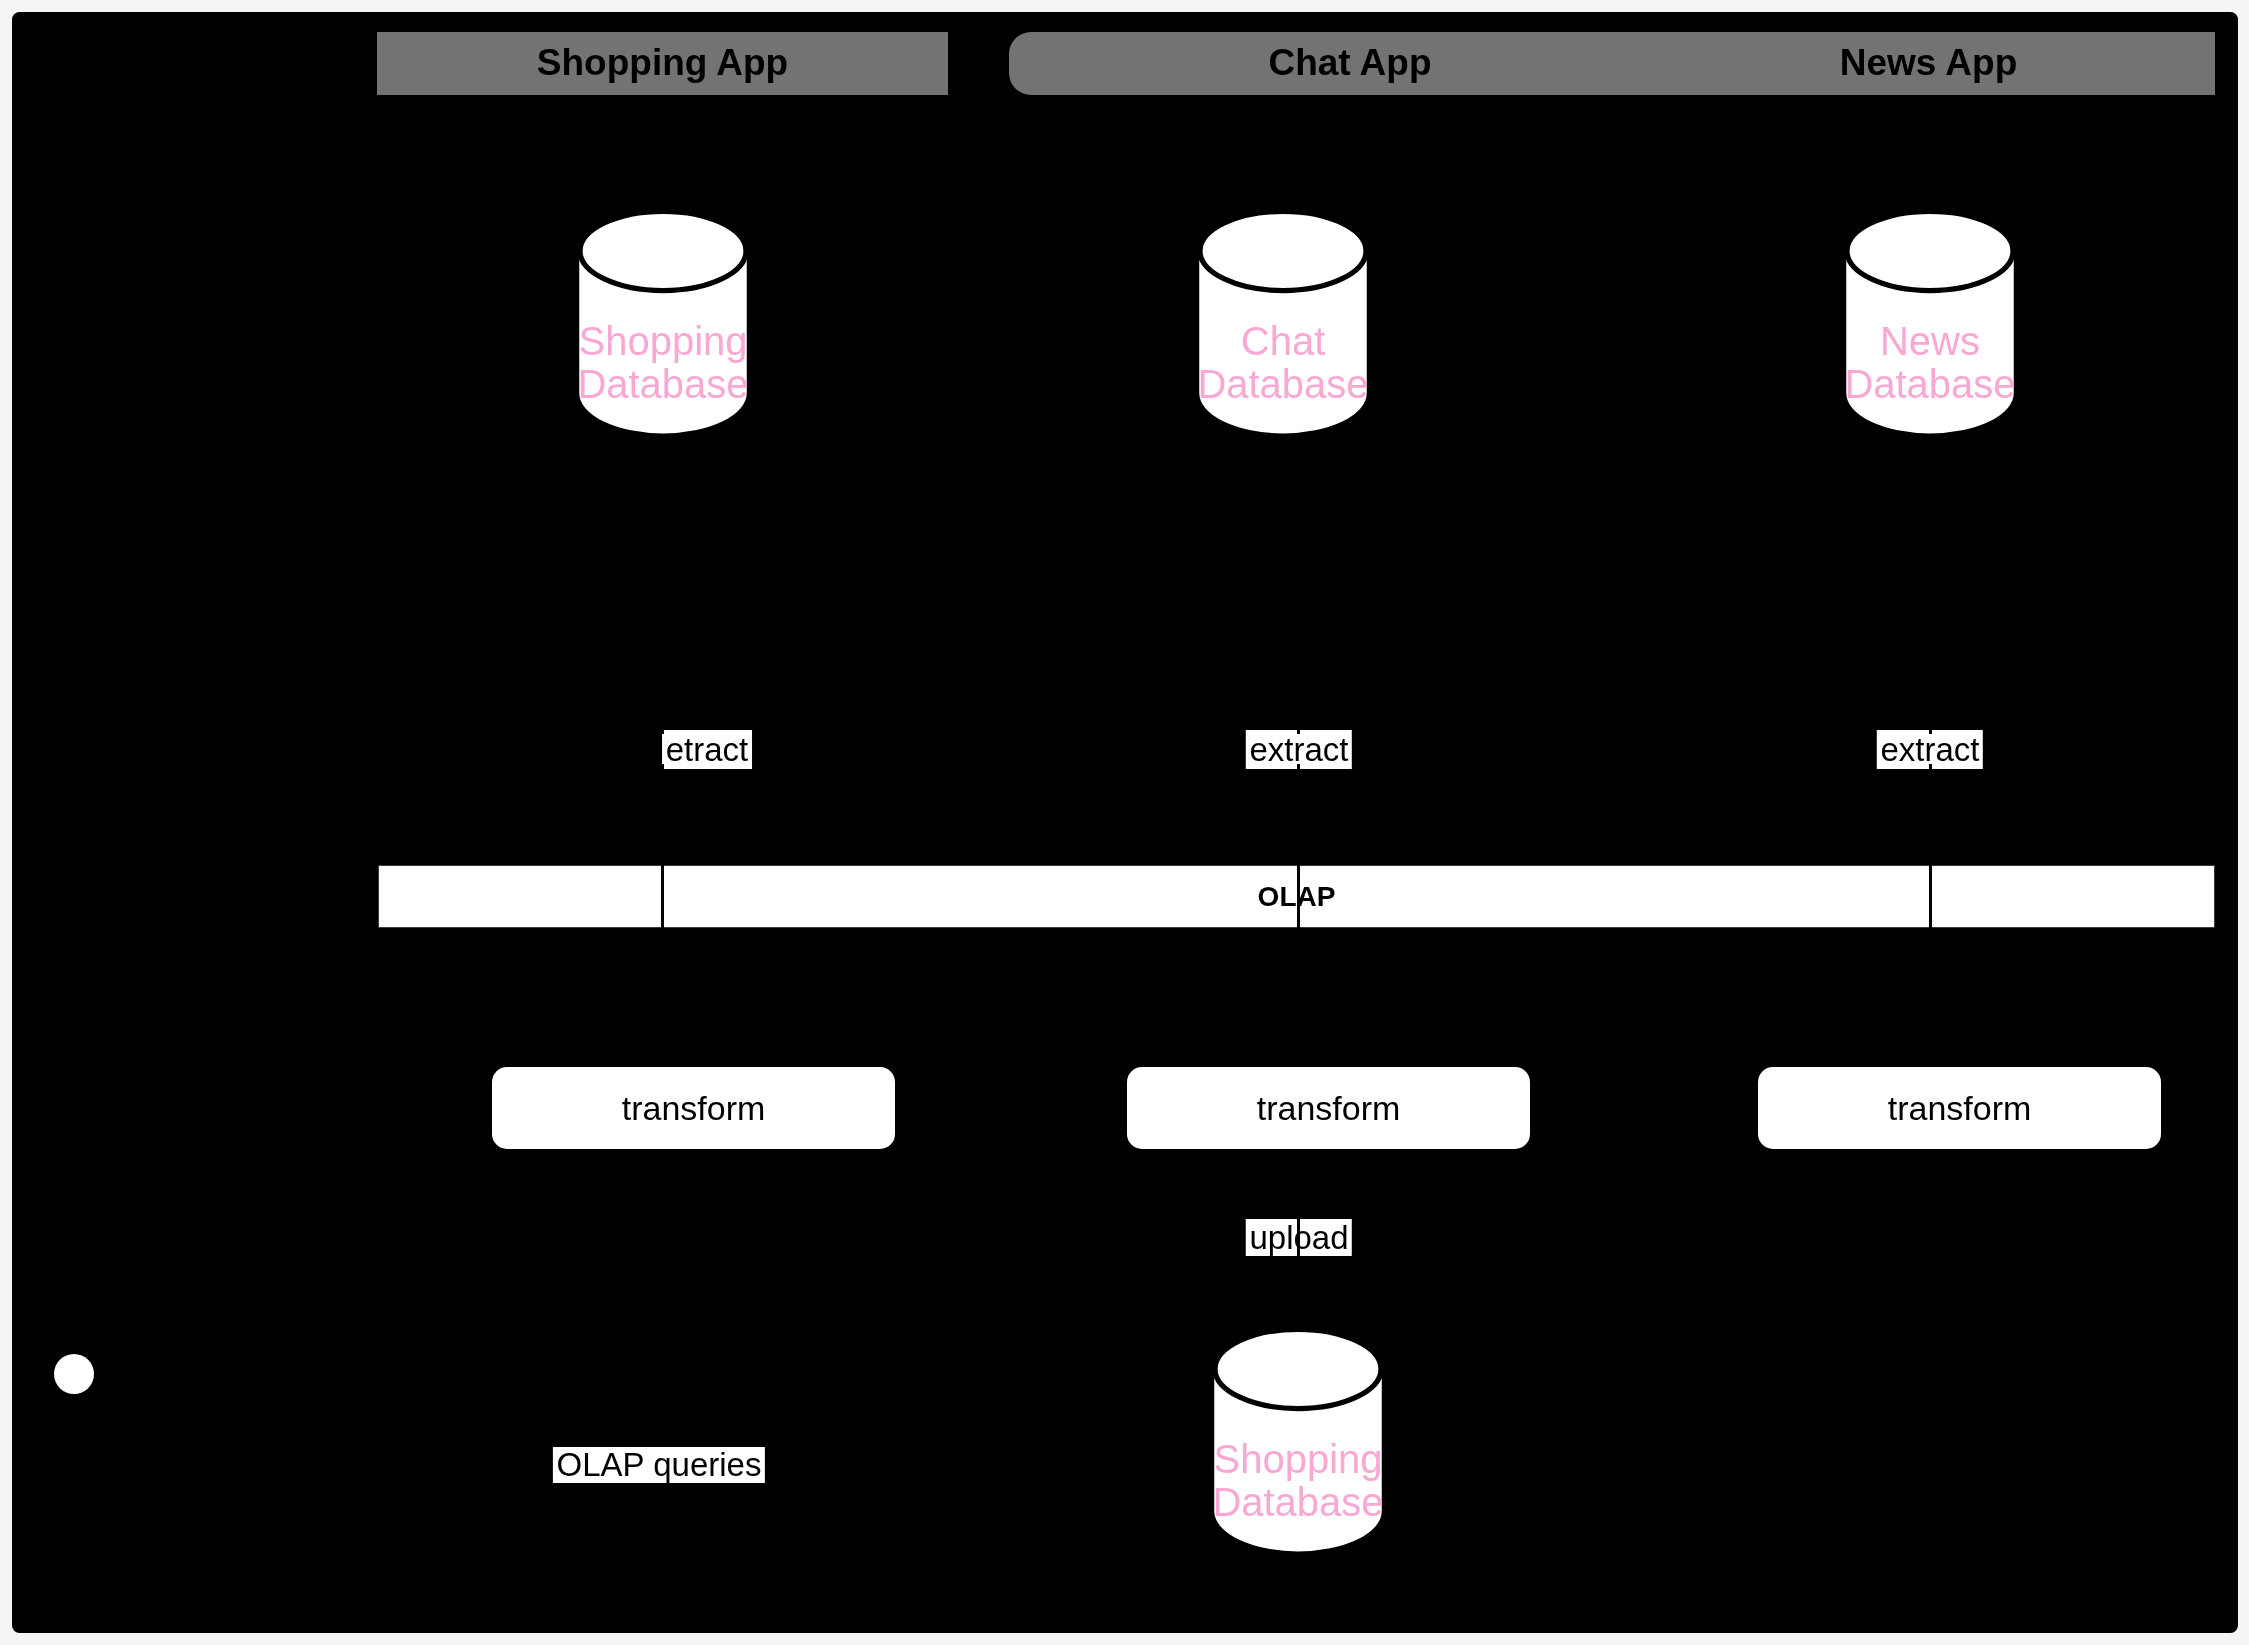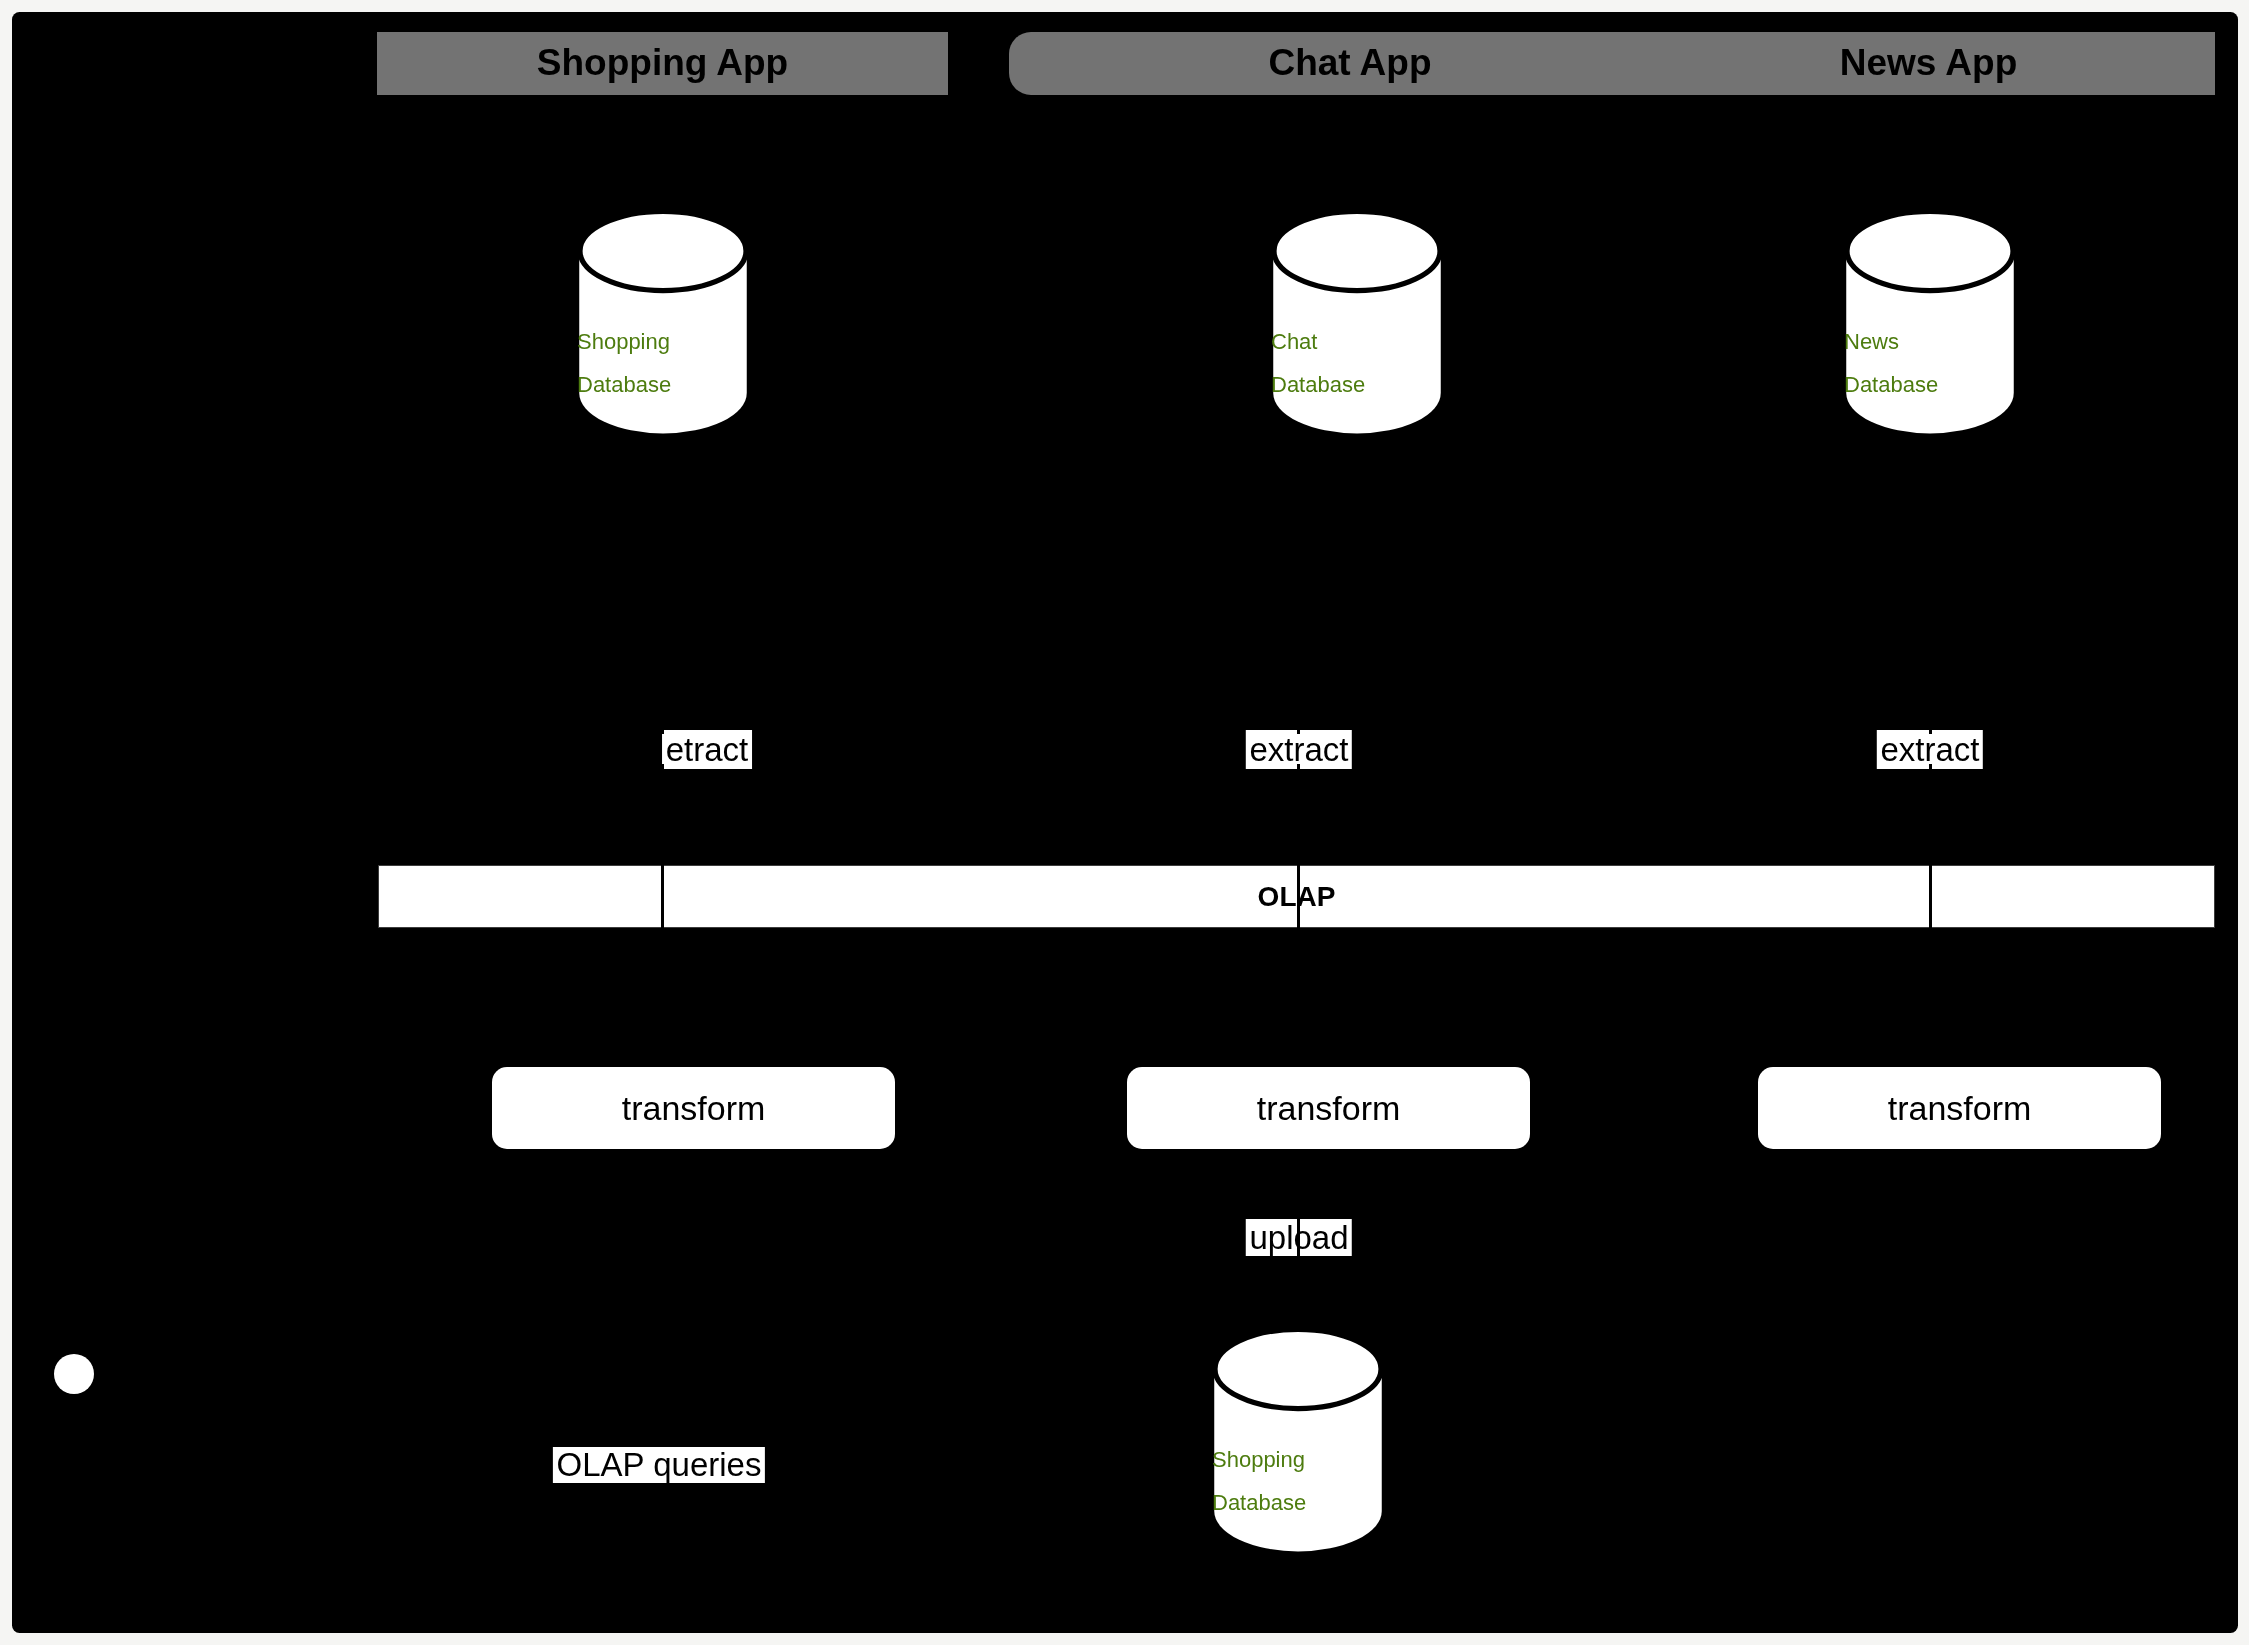--- a/index.html
+++ b/index.html
@@ -22,27 +22,27 @@
     height:63px;top:19.5px;
     display:flex;align-items:center;justify-content:center;
     font-size:37px;font-weight:bold;
   }
   #hdr-shopping{left:365px;width:571px;}
   #hdr-chat{left:997px;width:682px;border-radius:22px;}
   #hdr-news{left:1630px;width:573px;}
   
   .cylinder{width:172px;height:228px;}
   #cyl-shopping{left:565px;top:196px;}
-  #cyl-chat{left:1259px;top:196px;}
+  #cyl-chat{left:1185px;top:196px;}
   #cyl-news{left:1832px;top:196px;}
   #cyl-warehouse{left:1200px;top:1314px;}
   .cylinder svg{position:absolute;left:0;top:0;}
   .cyl-label{
     position:absolute;left:0;top:112px;width:100%;
-    text-align:left;color:#4d7c0f;font-size:22px;line-height:43px;
+    text-align:center;color:#f9a8d4;font-size:40px;line-height:43px;
     white-space:pre-line;
   }
   
   .edge-label{
     background:#fff;color:#000;
     font-size:33px;line-height:39px;
     padding:0 3.7px;
     transform:translateX(-50%);
     white-space:nowrap;
   }

